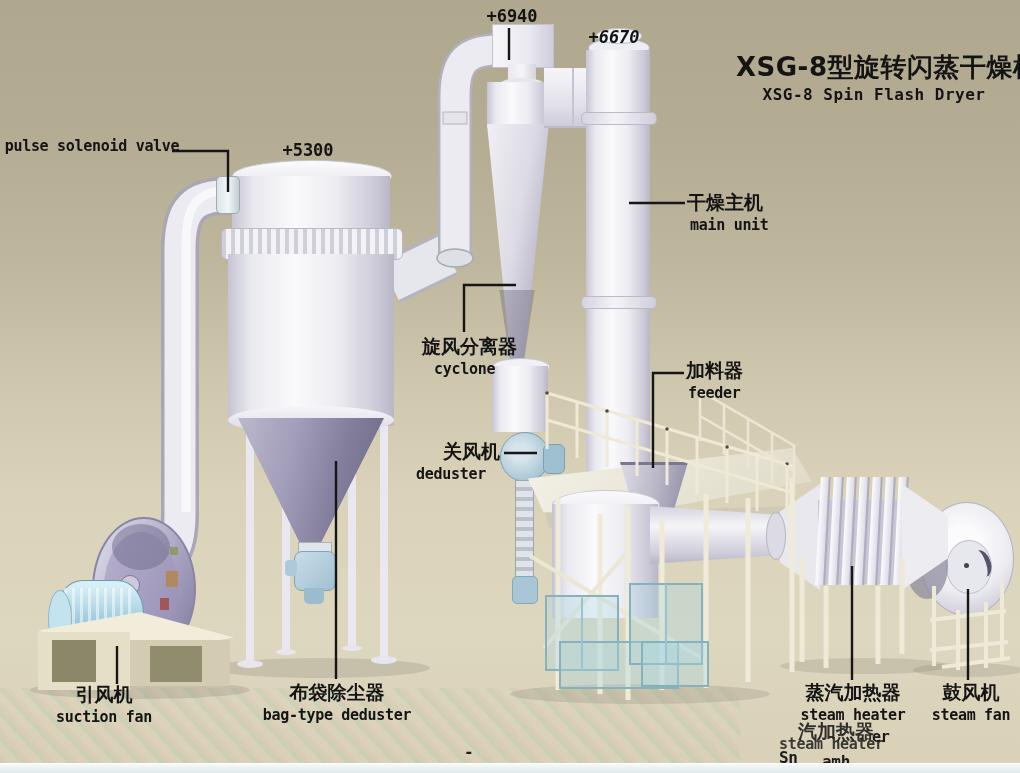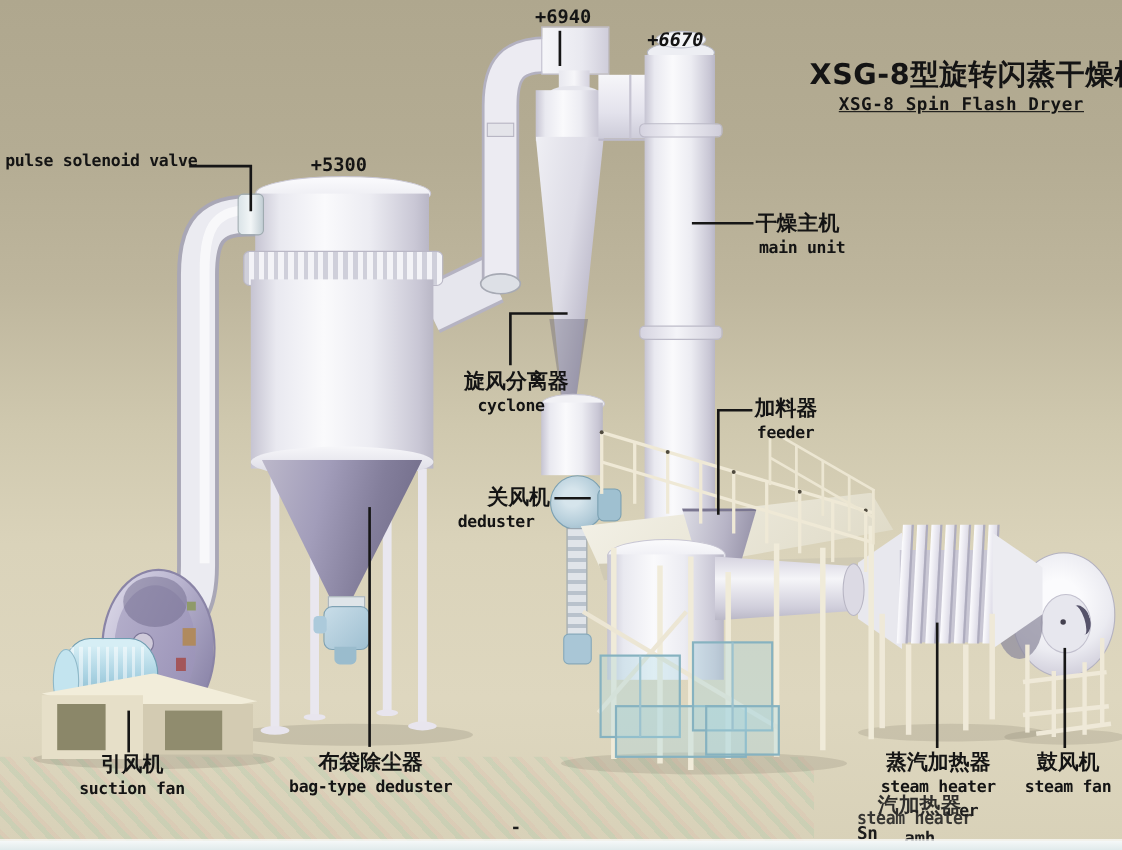--- a/index.html
+++ b/index.html
@@ -5,21 +5,21 @@
   html,body{margin:0;padding:0;background:#888;}
   #scene{position:relative;width:1020px;height:773px;overflow:hidden;
          font-family:"DejaVu Sans",sans-serif;}
   .abs{position:absolute;}
   svg.layer{position:absolute;left:0;top:0;width:1020px;height:773px;}
   .lbl{position:absolute;color:#141414;line-height:1.18;white-space:nowrap;text-align:center;}
   .zh{font:bold 19px "DejaVu Sans",sans-serif;}
   .en{font:bold 15px "DejaVu Sans Mono","Liberation Mono",monospace;letter-spacing:-0.3px;}
   .elev{position:absolute;color:#141414;font:bold 17px "DejaVu Sans Mono",monospace;text-align:center;white-space:nowrap;}
   .title-zh{font:bold 26px "DejaVu Sans",sans-serif;letter-spacing:0.5px;}
-  .title-en{font:bold 16px "DejaVu Sans Mono","Liberation Mono",monospace;letter-spacing:0.5px;text-decoration:underline;}
+  .title-en{font:bold 16px "DejaVu Sans Mono","Liberation Mono",monospace;letter-spacing:0.5px;}
   .ghost{position:absolute;color:#1c1c1c;white-space:nowrap;}
   .cylV{background:linear-gradient(90deg,#c6c4d2 0%,#e9e9f0 14%,#fafafc 40%,#ececf2 66%,#c9c7d5 92%,#b9b7c6 100%);}
 </style>
 </head>
 <body>
 
 <div id="scene">
 
   <div class="abs" style="left:0;top:0;width:1020px;height:773px;
        background:linear-gradient(180deg,#afa78e 0%,#b4ac93 18%,#beb69d 34%,#cfc8ae 50%,#dad3ba 64%,#ded7bf 82%,#d8d1b8 100%);"></div>
@@ -298,21 +298,21 @@
   <div class="lbl" style="left:686px;top:358px;width:110px;text-align:left;">
     <div class="zh">加料器</div>
     <div class="en" style="padding-left:2px;">feeder</div>
   </div>
 
   <div class="lbl" style="left:400px;top:439px;width:102px;">
     <div class="zh" style="text-align:right;padding-right:2px;">关风机</div>
     <div class="en">deduster</div>
   </div>
 
-  <div class="lbl" style="left:60px;top:682px;width:120px;">
+  <div class="lbl" style="left:44px;top:682px;width:120px;">
     <div class="zh">引风机</div>
     <div class="en">suction fan</div>
   </div>
 
   <div class="lbl" style="left:262px;top:680px;width:150px;">
     <div class="zh">布袋除尘器</div>
     <div class="en">bag-type deduster</div>
   </div>
 
   <div class="lbl" style="left:788px;top:680px;width:130px;">

